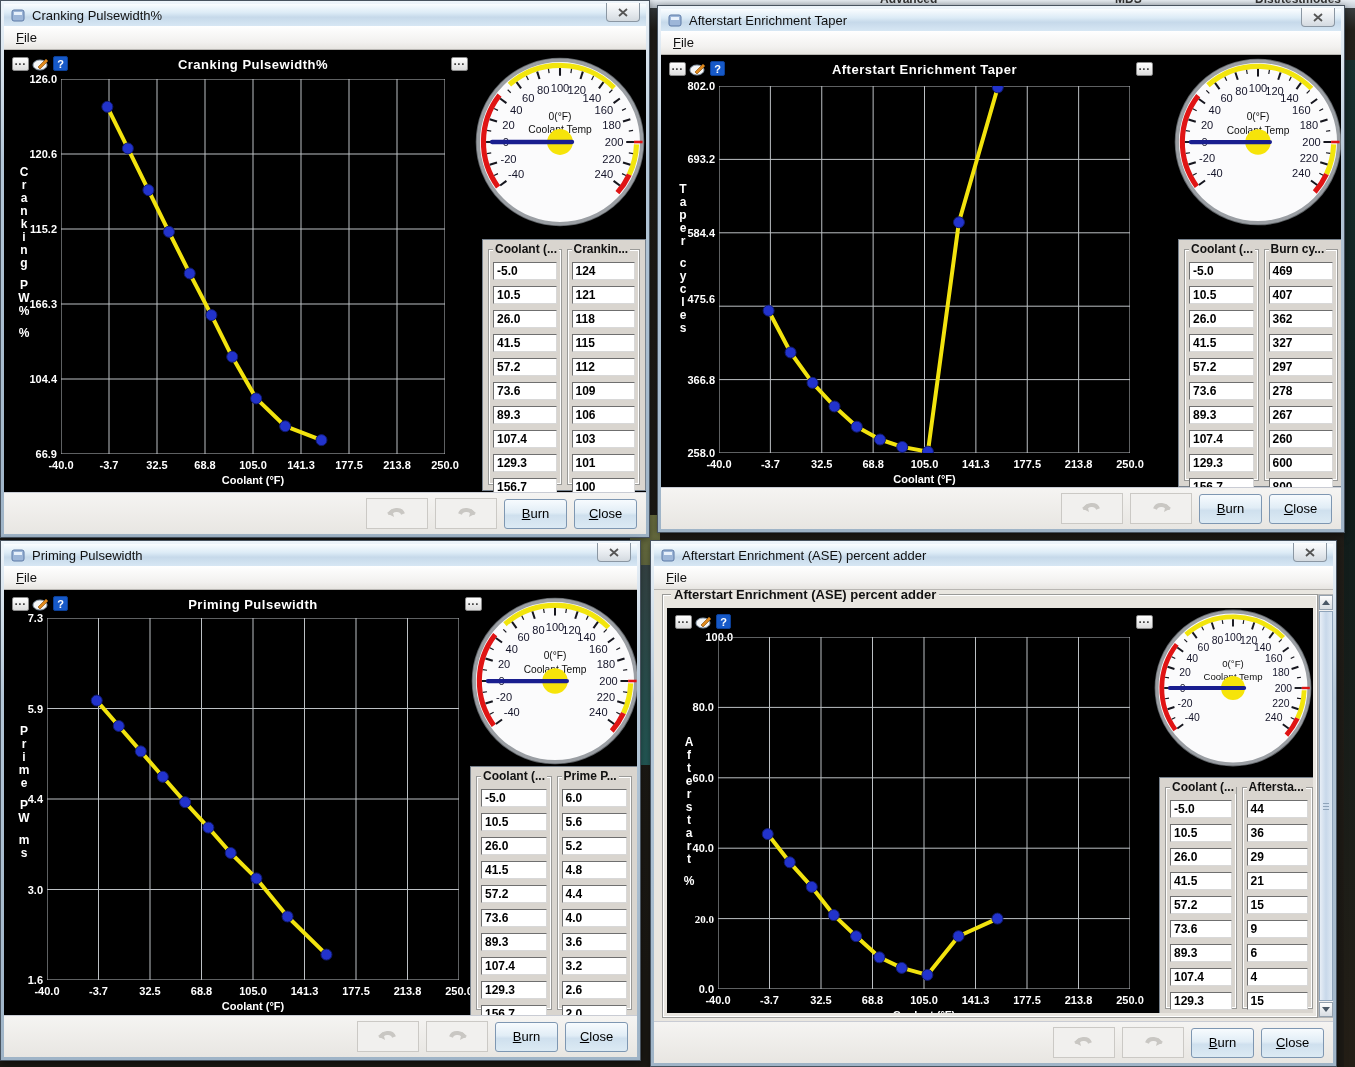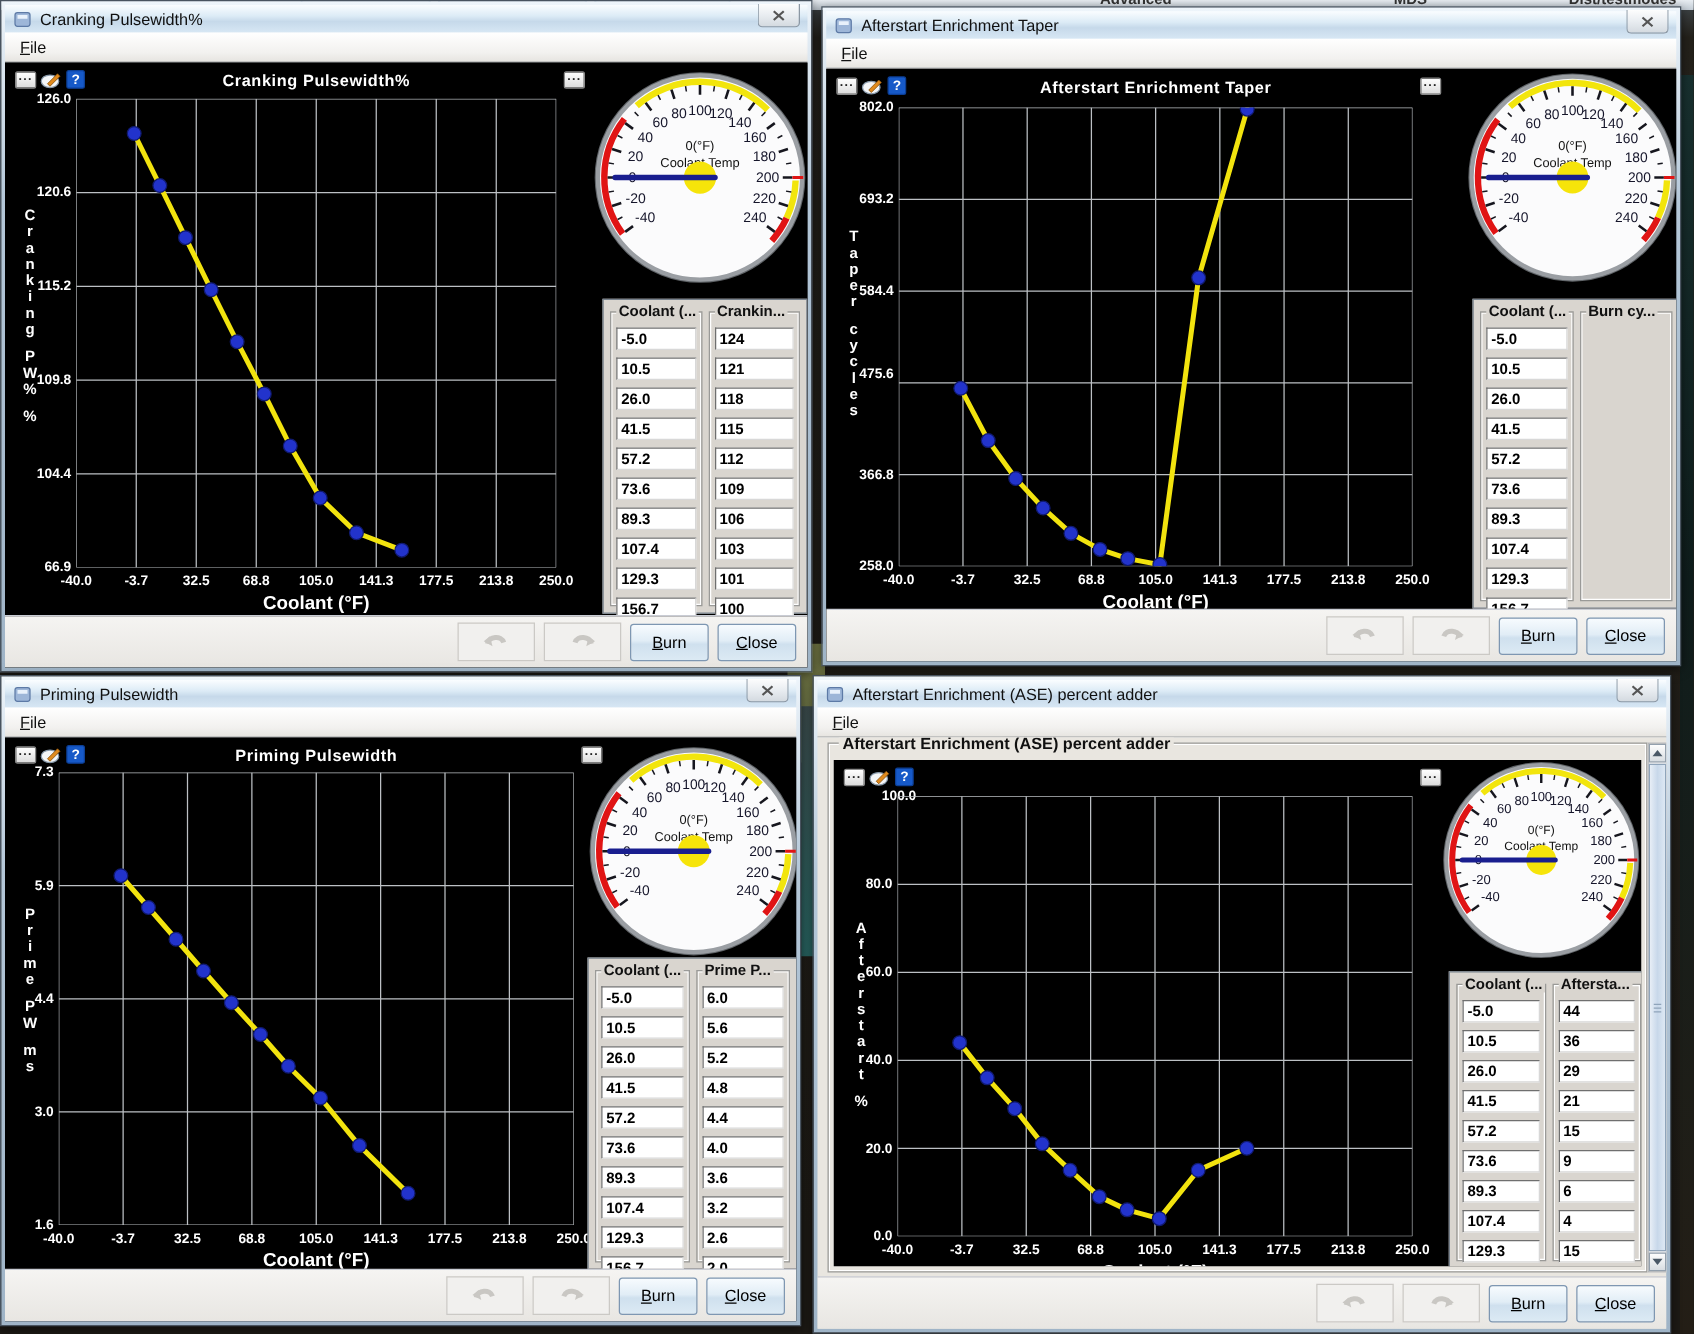--- a/index.html
+++ b/index.html
@@ -39,21 +39,21 @@
   
   .chart-title { position:absolute; text-align:center; color:#fff; font-weight:700; font-size:13px; letter-spacing:.5px; white-space:nowrap; }
   .miniicons { position:absolute; left:8px; top:6px; display:flex; gap:3px; align-items:center; }
   .mi { border:1px solid #8a8a8a; background:linear-gradient(#ffffff,#dcdcdc); font-size:10px; line-height:8px; color:#222; border-radius:2px; height:14px; }
   .mi.dots { width:17px; font-weight:700; letter-spacing:1px; padding-bottom:4px; }
   .mi.editb { width:18px; background:transparent; border:none; }
   .mi.help { width:15px; height:15px; background:#1659c8; color:#fff; font-weight:700; font-size:11px; border:1px solid #0c3f96; line-height:12px; }
   .dots-right { position:absolute; }
   .ytick { position:absolute; color:#fff; font-size:11px; font-weight:700; text-align:right; width:46px; }
   .xtick { position:absolute; color:#fff; font-size:11px; font-weight:700; text-align:center; width:44px; }
-  .axis-xlabel { position:absolute; color:#fff; font-size:15px; font-weight:700; text-align:center; }
+  .axis-xlabel { position:absolute; color:#fff; font-size:11px; font-weight:700; text-align:center; }
   .ystack { position:absolute; width:16px; color:#fff; font-size:12px; font-weight:700; text-align:center; }
   .ystack div { line-height:13px; height:13px; }
   .ystack div.sp { height:9px; }
   .plot { position:absolute; }
   .plot svg { display:block; }
 
   
   .gauge { position:absolute; }
 
   
@@ -124,21 +124,21 @@
                 <ellipse cx="8" cy="8" rx="7" ry="5" fill="#f4f6f8" stroke="#8899aa"></ellipse>
                 <path d="M6 10 L14 2 L16 4 L8 12 Z" fill="#e08a1e" stroke="#8a5510" stroke-width="0.7"></path>
               </svg></button>
             <button class="mi help">?</button>
           </div>
           <div class="chart-title" style="left: 57px; width: 384px; top: 7px;">Cranking Pulsewidth%</div>
           <button class="mi dots dots-right" style="left: 447px; top: 7px;">...</button>
           <div class="ytick" style="left: 7px; top: 23px;">126.0</div>
           <div class="ytick" style="left: 7px; top: 98px;">120.6</div>
           <div class="ytick" style="left: 7px; top: 173px;">115.2</div>
-          <div class="ytick" style="left: 7px; top: 248px;">109.8</div>
+          <div class="ytick" style="left: 7px; top: 248px;">166.3</div>
           <div class="ytick" style="left: 7px; top: 323px;">104.4</div>
           <div class="ytick" style="left: 7px; top: 398px;">66.9</div>
           <div class="xtick" style="left: 35px; top: 409px;">-40.0</div>
           <div class="xtick" style="left: 83px; top: 409px;">-3.7</div>
           <div class="xtick" style="left: 131px; top: 409px;">32.5</div>
           <div class="xtick" style="left: 179px; top: 409px;">68.8</div>
           <div class="xtick" style="left: 227px; top: 409px;">105.0</div>
           <div class="xtick" style="left: 275px; top: 409px;">141.3</div>
           <div class="xtick" style="left: 323px; top: 409px;">177.5</div>
           <div class="xtick" style="left: 371px; top: 409px;">213.8</div>
@@ -463,20 +463,32 @@
                 <div class="cell">57.2</div>
                 <div class="cell">73.6</div>
                 <div class="cell">89.3</div>
                 <div class="cell">107.4</div>
                 <div class="cell">129.3</div>
                 <div class="cell">156.7</div>
               </div>
             </div>
             <div class="groupbox">
               <span class="gb-title">Burn cy...</span>
+              <div class="cells">
+                <div class="cell">469</div>
+                <div class="cell">407</div>
+                <div class="cell">362</div>
+                <div class="cell">327</div>
+                <div class="cell">297</div>
+                <div class="cell">278</div>
+                <div class="cell">267</div>
+                <div class="cell">260</div>
+                <div class="cell">600</div>
+                <div class="cell">800</div>
+              </div>
             </div>
           </div>
         </div>
       <div class="btnrow">
         <button class="imgbtn">
             <svg width="26" height="18">
               <path d="M6 10 C7 4, 17 3, 19 9" fill="none" stroke="#c9c7c3" stroke-width="4"></path>
               <path d="M3 8 L10 12 L8 4 Z" fill="#c9c7c3"></path>
             </svg>
           </button>
@@ -722,21 +734,21 @@
                   <ellipse cx="8" cy="8" rx="7" ry="5" fill="#f4f6f8" stroke="#8899aa"></ellipse>
                   <path d="M6 10 L14 2 L16 4 L8 12 Z" fill="#e08a1e" stroke="#8a5510" stroke-width="0.7"></path>
                 </svg></button>
               <button class="mi help">?</button>
             </div>
             <button class="mi dots dots-right" style="left: 469px; top: 7px;">...</button>
             <div class="ytick" style="left: 1px; top: 23px; margin-left: 19px;">100.0</div>
             <div class="ytick" style="left: 1px; top: 93.4px;">80.0</div>
             <div class="ytick" style="left: 1px; top: 163.8px;">60.0</div>
             <div class="ytick" style="left: 1px; top: 234.2px;">40.0</div>
-            <div class="ytick" style="left: 1px; top: 304.6px;">20.0</div>
+            <div class="ytick" style="left: 1px; top: 304.6px; font-family: Liberation Serif, serif;">20.0</div>
             <div class="ytick" style="left: 1px; top: 375px;">0.0</div>
             <div class="xtick" style="left: 29px; top: 386px;">-40.0</div>
             <div class="xtick" style="left: 80.5px; top: 386px;">-3.7</div>
             <div class="xtick" style="left: 132px; top: 386px;">32.5</div>
             <div class="xtick" style="left: 183.5px; top: 386px;">68.8</div>
             <div class="xtick" style="left: 235px; top: 386px;">105.0</div>
             <div class="xtick" style="left: 286.5px; top: 386px;">141.3</div>
             <div class="xtick" style="left: 338px; top: 386px;">177.5</div>
             <div class="xtick" style="left: 389.5px; top: 386px;">213.8</div>
             <div class="xtick" style="left: 441px; top: 386px;">250.0</div>

